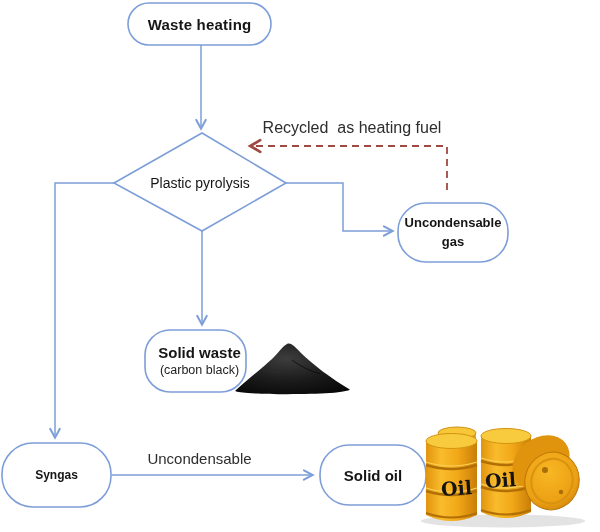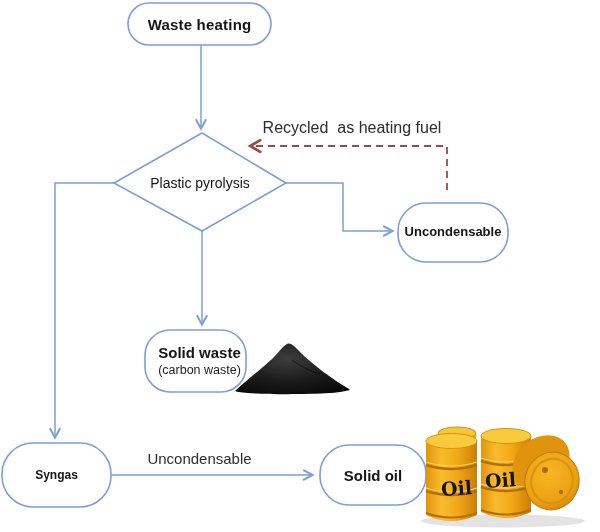--- a/index.html
+++ b/index.html
@@ -124,27 +124,28 @@
     </g>
   </svg>
 
   <div class="lbl lbl-waste node-label">Waste heating</div>
 
   <div class="lbl lbl-pyrolysis">Plastic pyrolysis</div>
 
   <div class="lbl lbl-uncond">
     <span class="stack">
       <span style="display:block">Uncondensable</span>
+      <span style="display:block">gas</span>
     </span>
   </div>
 
   <div class="lbl lbl-solid">
     <span class="stack">
       <span class="main">Solid waste</span>
-      <span class="sub">(carbon waste)</span>
+      <span class="sub">(carbon black)</span>
     </span>
   </div>
 
   <div class="lbl lbl-syngas">Syngas</div>
 
   <div class="lbl lbl-fuel">Solid oil</div>
 
   <div class="lbl lbl-recycled edge-label">Recycled  as heating fuel</div>
 
   <div class="lbl lbl-condensation edge-label">Uncondensable</div>

